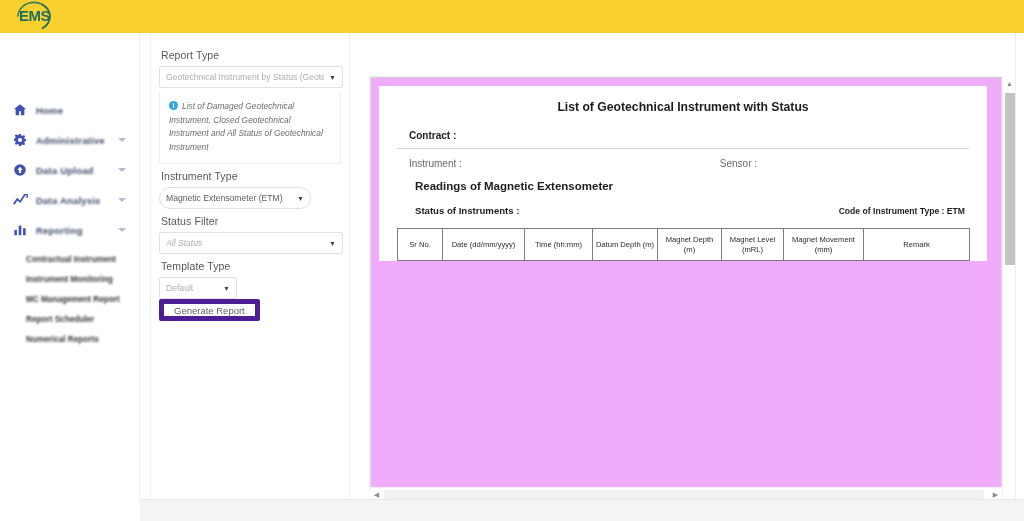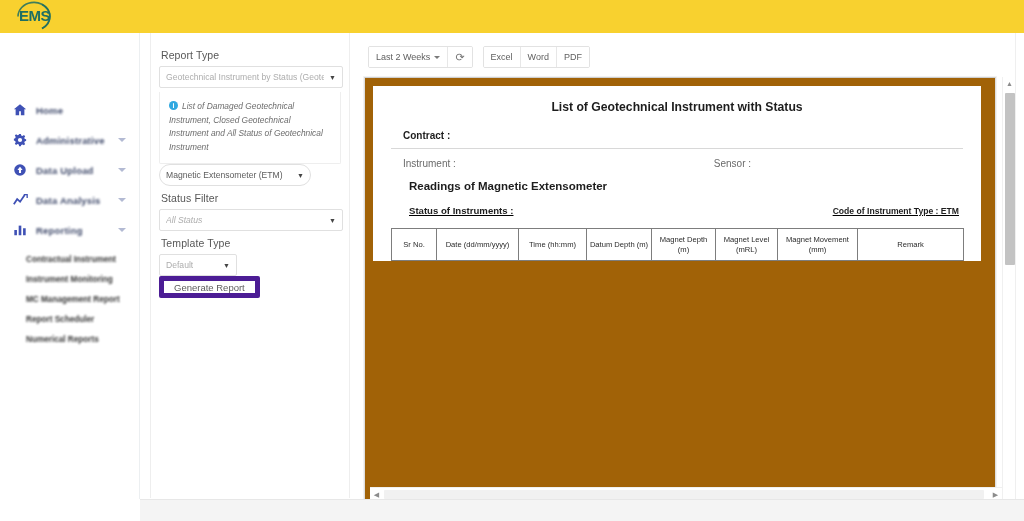--- a/index.html
+++ b/index.html
@@ -208,23 +208,23 @@
     width:0;height:0;
     border-left:3.5px solid transparent;
     border-right:3.5px solid transparent;
     border-top:3.5px solid #7a7a7a;
   }
   .tb-gap { width:10px; }
   .refresh-ico { color:#6f6f6f; font-size:11px; line-height:1; }
 
   
   .paper-viewport {
-    position:absolute; left:4px; top:44px;
+    position:absolute; left:10px; top:44px;
     width:632px; height:443px;
-    background:#a16207;
+    background:#f0abfc;
     border:1px solid #dedede;
     border-top:1px solid #cfcfcf;
     box-shadow: 0 0 0 1px #f2f2f2;
     overflow:hidden;
   }
   .paper {
     position:absolute; left:8px; top:8px;
     width:608px;
     background:#fff;
     padding:8px 18px 0 18px;
@@ -252,21 +252,20 @@
   .inst-row .sensor { margin-left:258px; }
   .readings {
     font-size:11.5px;
     font-weight:700;
     color:#1d1d1d;
     padding: 11px 0 0 18px;
   }
   .status-row {
     display:flex; align-items:center;
     padding: 13px 0 0 18px;
-    text-decoration: underline;
   }
   .status-row .left {
     font-size:9.6px; font-weight:700; color:#1d1d1d;
   }
   .status-row .right {
     margin-left:auto;
     margin-right:4px;
     font-size:8.6px; font-weight:700; color:#1d1d1d;
   }
   table.rpt {
@@ -451,20 +450,21 @@
     <div class="fp-label">Report Type</div>
     <div class="fp-select" style="width:184px;">
       <span class="val">Geotechnical Instrument by Status (Geotechr</span>
       <span class="arr">▼</span>
     </div>
 
     <div class="info-box">
       <div class="info-text"><span class="info-ico">i</span><span>List of Damaged Geotechnical Instrument, Closed Geotechnical Instrument and All Status of Geotechnical Instrument</span></div>
     </div>
 
+    <div class="fp-label">Instrument Type</div>
     <div class="fp-select mid">
       <span class="val dark">Magnetic Extensometer (ETM)</span>
       <span class="arr">▼</span>
     </div>
 
     <div class="fp-label">Status Filter</div>
     <div class="fp-select" style="width:184px;font-style:italic;">
       <span class="val">All Status</span>
       <span class="arr">▼</span>
     </div>
@@ -473,37 +473,20 @@
     <div class="fp-select narrow">
       <span class="val">Default</span>
       <span class="arr">▼</span>
     </div>
 
     <div class="gen-btn">Generate Report</div>
   </div>
 
   <div class="report-area">
 
-    <div class="toolbar">
-      <div class="tb-group">
-        <div class="tb-btn">
-          <span>Last 2 Weeks</span>
-          <span class="tb-caret"></span>
-        </div>
-        <div class="tb-btn">
-          <span class="refresh-ico">⟳</span>
-        </div>
-      </div>
-      <div class="tb-gap"></div>
-      <div class="tb-group">
-        <div class="tb-btn">Excel</div>
-        <div class="tb-btn">Word</div>
-        <div class="tb-btn">PDF</div>
-      </div>
-    </div>
 
     <div class="paper-viewport">
       <div class="paper">
 
         <div class="doc-title">List of Geotechnical Instrument with Status</div>
 
         <div class="contract-row">Contract  :</div>
 
         <div class="inst-row">
           <span>Instrument  :</span>

